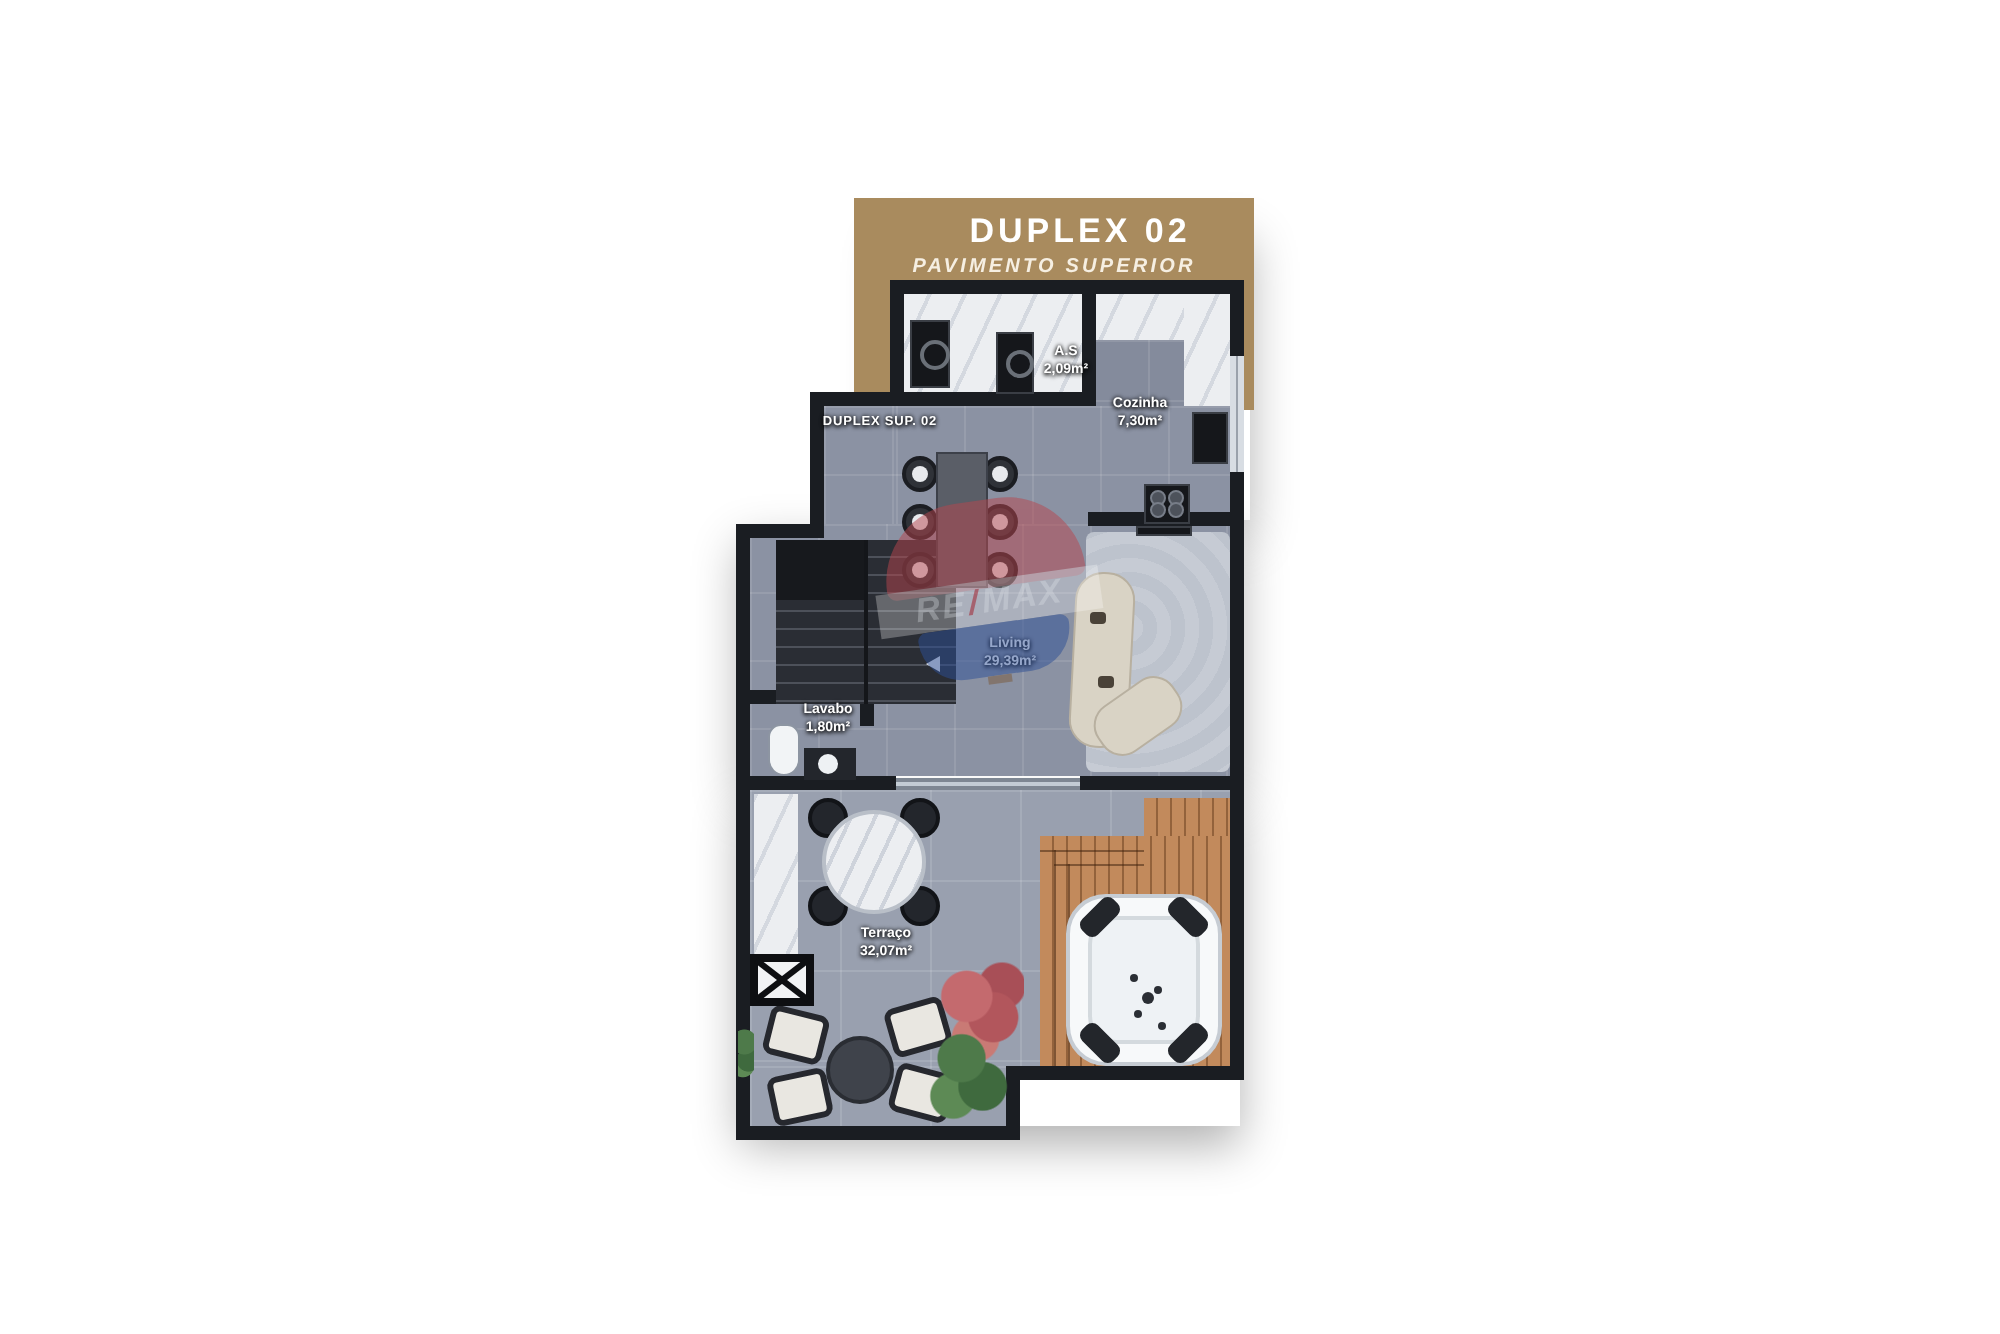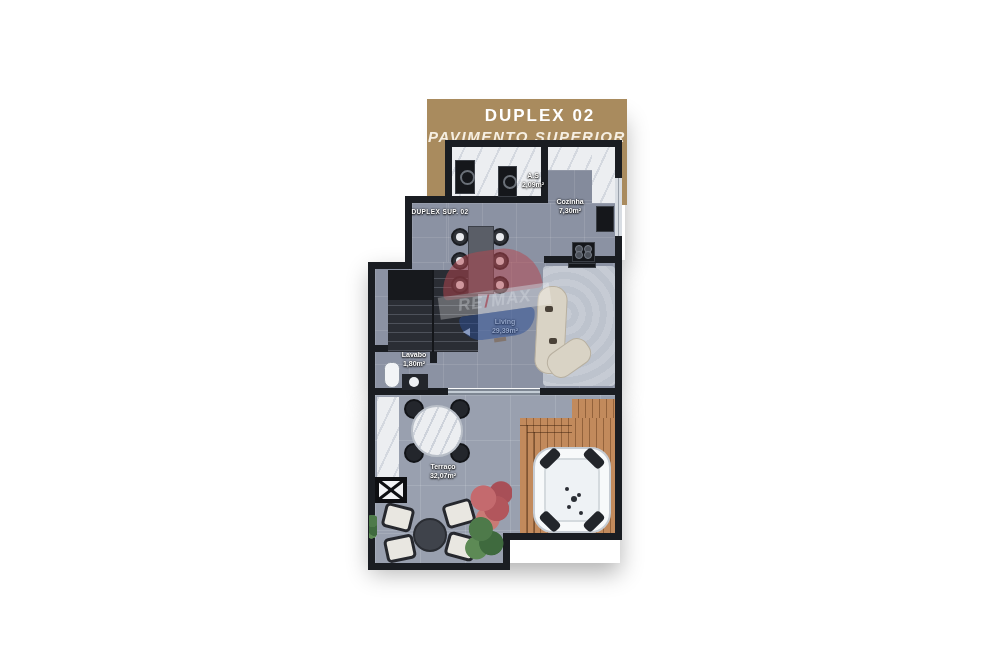--- a/index.html
+++ b/index.html
@@ -6,21 +6,21 @@
   .canvas{position:relative;width:1000px;height:667px;background:#ffffff;overflow:hidden;
           font-family:"Liberation Sans", sans-serif;}
 
   
   .shadow-block{position:absolute;background:transparent;box-shadow:0 10px 22px rgba(0,0,0,.30);}
 
   
   .banner{position:absolute;left:427px;top:99px;width:200px;height:106px;background:#a98b5e;z-index:1;
           display:flex;flex-direction:column;align-items:center;padding-top:7px;box-sizing:border-box;}
   .banner-title{color:#ffffff;font-weight:700;font-size:17px;letter-spacing:2px;padding-left:26px;}
-  .banner-sub{color:#f6efe2;font-weight:600;font-style:italic;font-size:15px;letter-spacing:1.6px;margin-top:2px;}
+  .banner-sub{color:#f6efe2;font-weight:600;font-style:italic;font-size:10px;letter-spacing:1.6px;margin-top:2px;}
 
   
   .floor{position:absolute;z-index:2;}
   .tile{background-color:#8b92a3;background-image:
       linear-gradient(rgba(255,255,255,.10) 1px, transparent 1px),
       linear-gradient(90deg, rgba(255,255,255,.10) 1px, transparent 1px);
       background-size:34px 34px;}
   .tile-dark{background-color:#848b9c;background-image:
       linear-gradient(rgba(255,255,255,.10) 1px, transparent 1px),
       linear-gradient(90deg, rgba(255,255,255,.10) 1px, transparent 1px);

